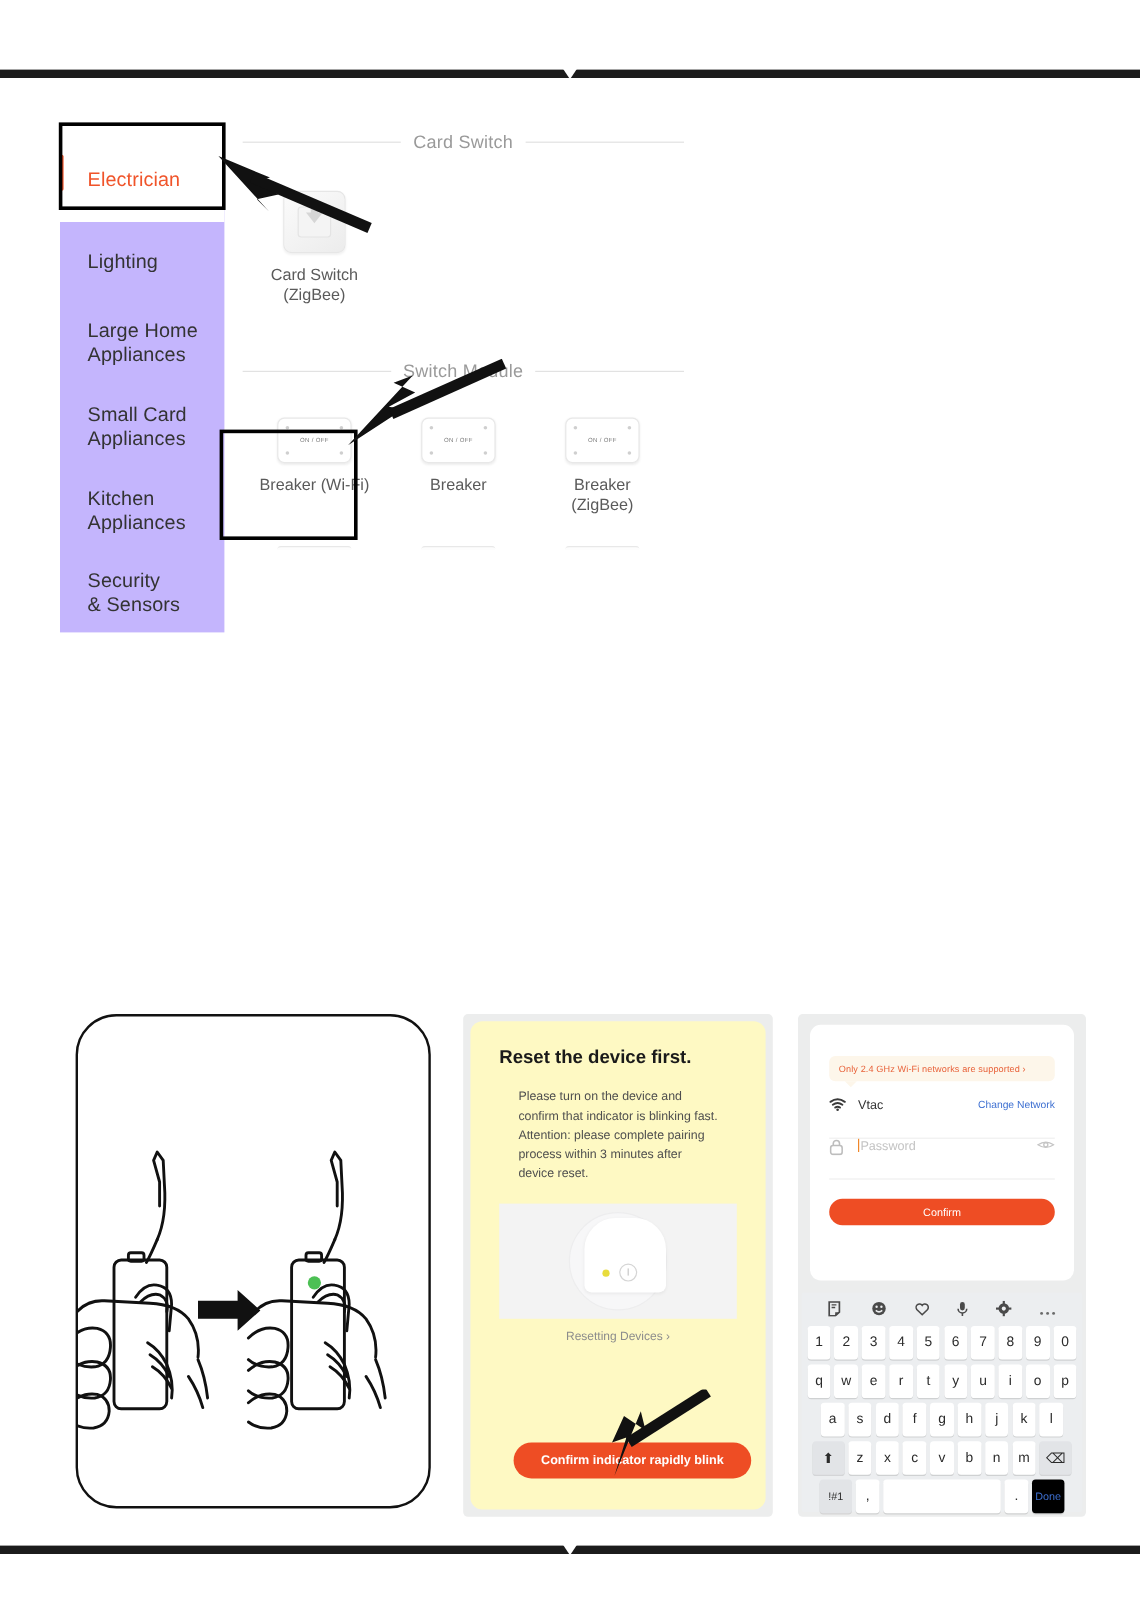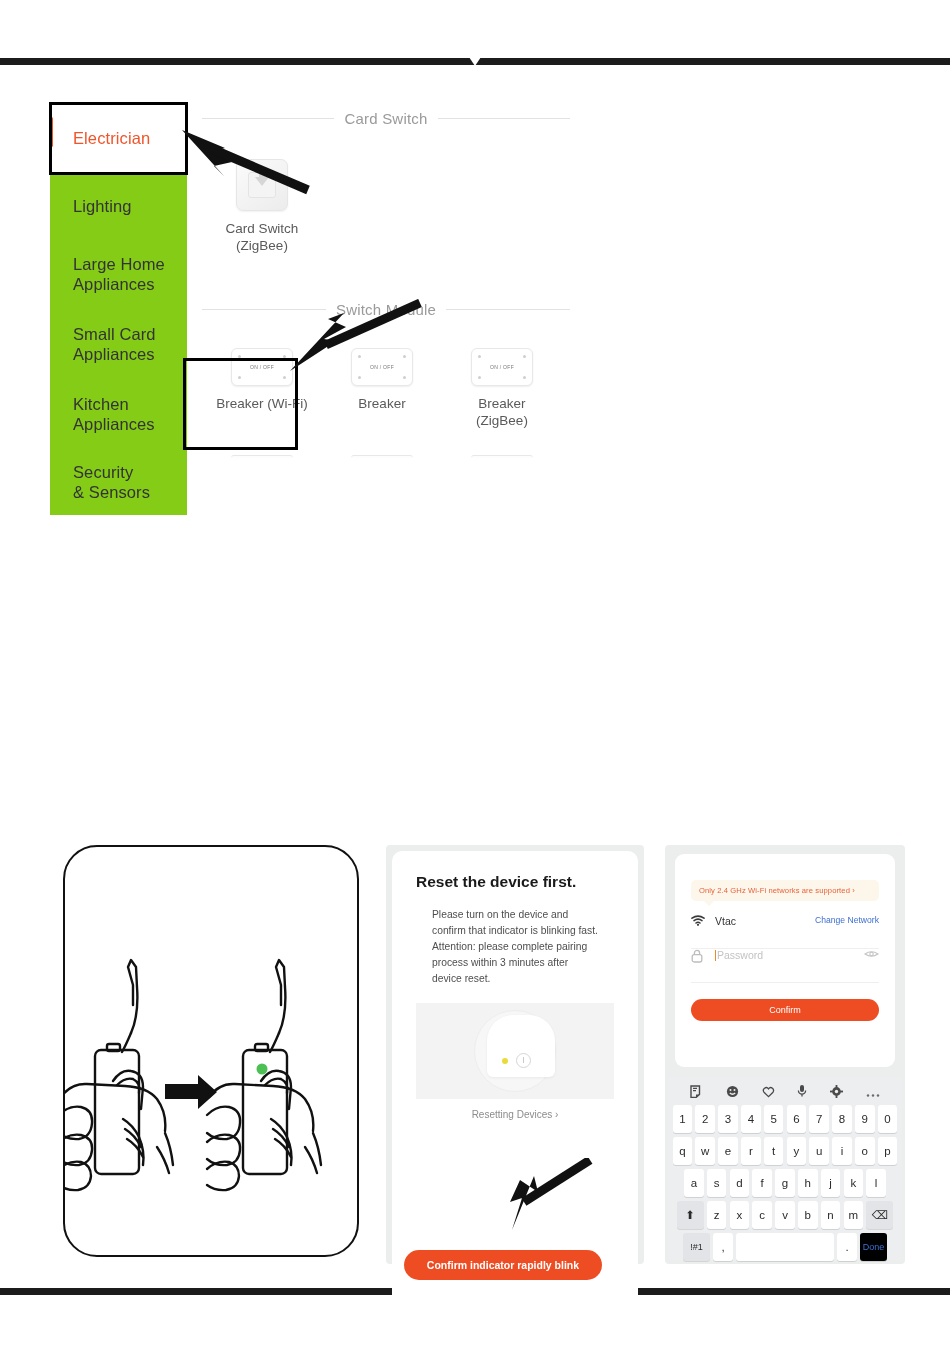--- a/index.html
+++ b/index.html
@@ -20,22 +20,22 @@
     position:absolute; left:50%; top:-1px; transform:translateX(-50%);
     width:0; height:0;
     border-left:6px solid transparent; border-right:6px solid transparent;
     border-top:9px solid #ffffff;
   }
 
   
   .fig1 { position:absolute; left:50px; top:103px; width:520px; height:420px; }
 
   .sidebar {
-    position:absolute; left:0; top:0; width:137px; height:412px;
-    background:#84cc16;
+    position:absolute; left:0; top:12px; width:137px; height:412px;
+    background:#c4b5fd;
   }
   .side-item {
     position:relative;
     padding: 0 0 0 23px;
     display:flex; align-items:center;
     font-size:16.5px; line-height:20px; color:#333;
     letter-spacing:.1px;
   }
   .side-item .lbl { white-space:pre-line; }
   .side-item.active {
@@ -125,22 +125,22 @@
     position:absolute; left:63px; top:5px; width:296px; height:412px;
     border:2.5px solid #111; border-radius:34px; background:#fff;
   }
 
   
   .panelB-frame {
     position:absolute; left:386px; top:5px; width:258px; height:419px;
     background:#eceded; border-radius:4px;
   }
   .panelB {
-    position:absolute; left:6px; top:6px; width:246px; height:455px;
-    background:#ffffff; border-radius:10px; padding:22px 24px 0 24px;
+    position:absolute; left:6px; top:6px; width:246px; height:407px;
+    background:#fef9c3; border-radius:10px; padding:22px 24px 0 24px;
   }
   .pb-title { font-size:15.5px; font-weight:bold; color:#1a1a1a; margin:0 0 9px 0; }
   .pb-body { font-size:10.3px; line-height:16px; color:#4e4e4e; margin:16px; }
   .pb-illus {
     margin-top:13px; width:100%; height:96px; background:#f3f3f3;
     display:flex; align-items:center; justify-content:center;
   }
   .dev-circle {
     width:82px; height:82px; border-radius:50%;
     background:#f7f7f8; border:1px solid #ededee;
@@ -156,21 +156,21 @@
   .dev-led { position:absolute; left:27px; top:47px; width:6px; height:6px; border-radius:50%; background:#e8dc3c; }
   .dev-pwr {
     position:absolute; left:41px; top:42px; width:15px; height:15px;
     border-radius:50%; border:1px solid #d5d5d5;
   }
   .dev-pwr::before{
     content:""; position:absolute; left:6px; top:2.5px; width:1.4px; height:6px; background:#c9c9c9;
   }
   .pb-link { margin-top:10px; text-align:center; font-size:10px; color:#8c8c8c; }
   .pb-btn {
-    position:absolute; left:12px; bottom:26px; width:198px; height:30px;
+    position:absolute; left:36px; bottom:26px; width:198px; height:30px;
     background:#ee4d24; border-radius:16px;
     color:#fff; font-size:10.5px; font-weight:bold;
     display:flex; align-items:center; justify-content:center;
   }
 
   
   .panelC-frame {
     position:absolute; left:665px; top:5px; width:240px; height:419px;
     background:#eceded; border-radius:4px;
   }

